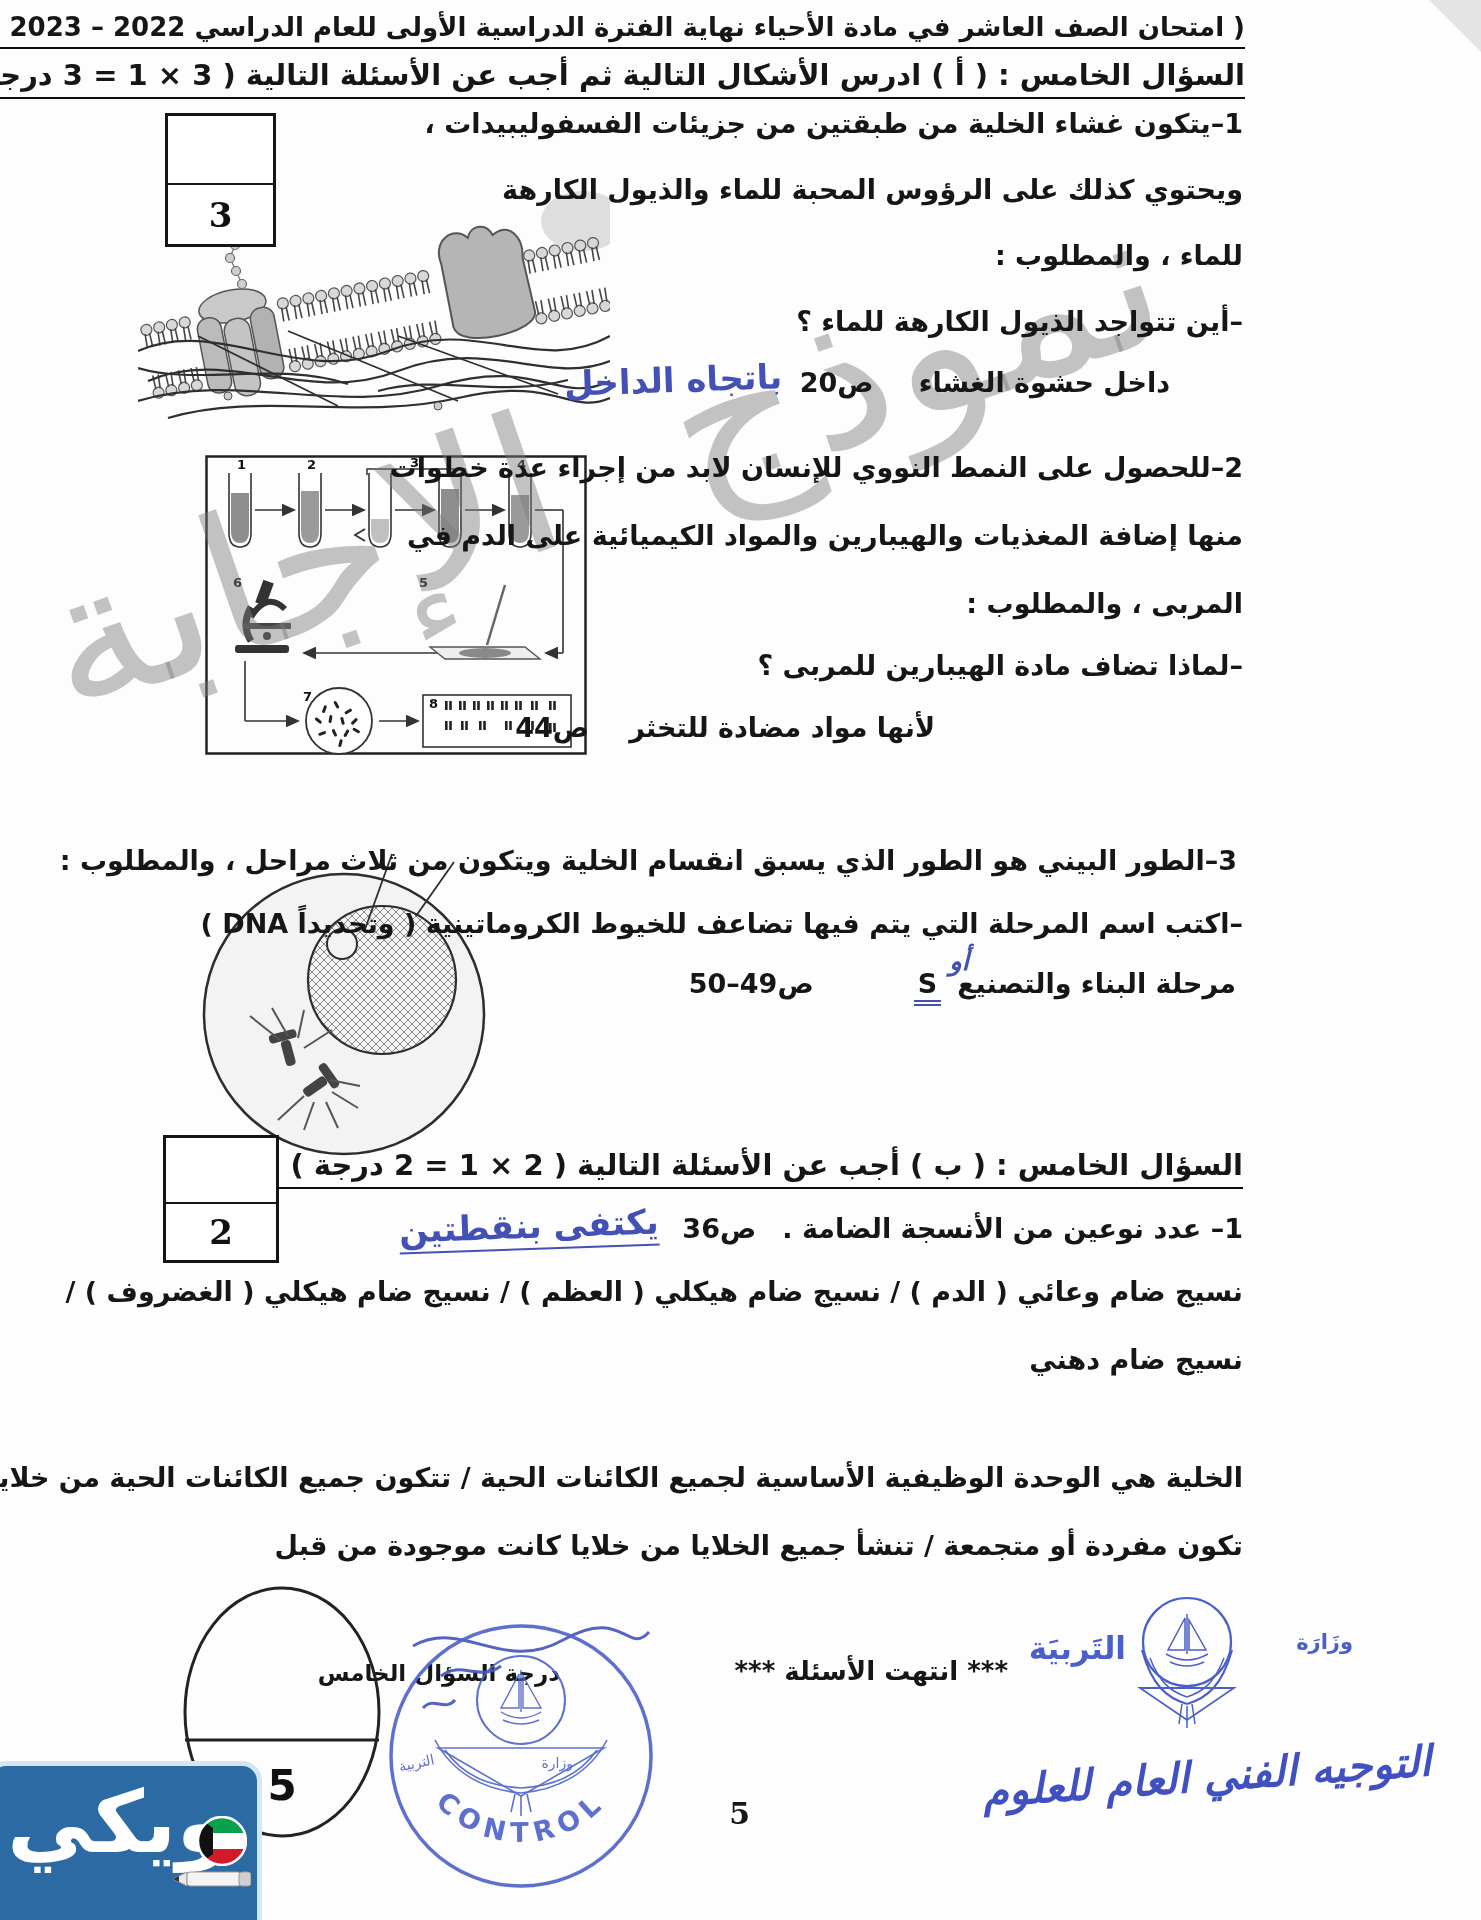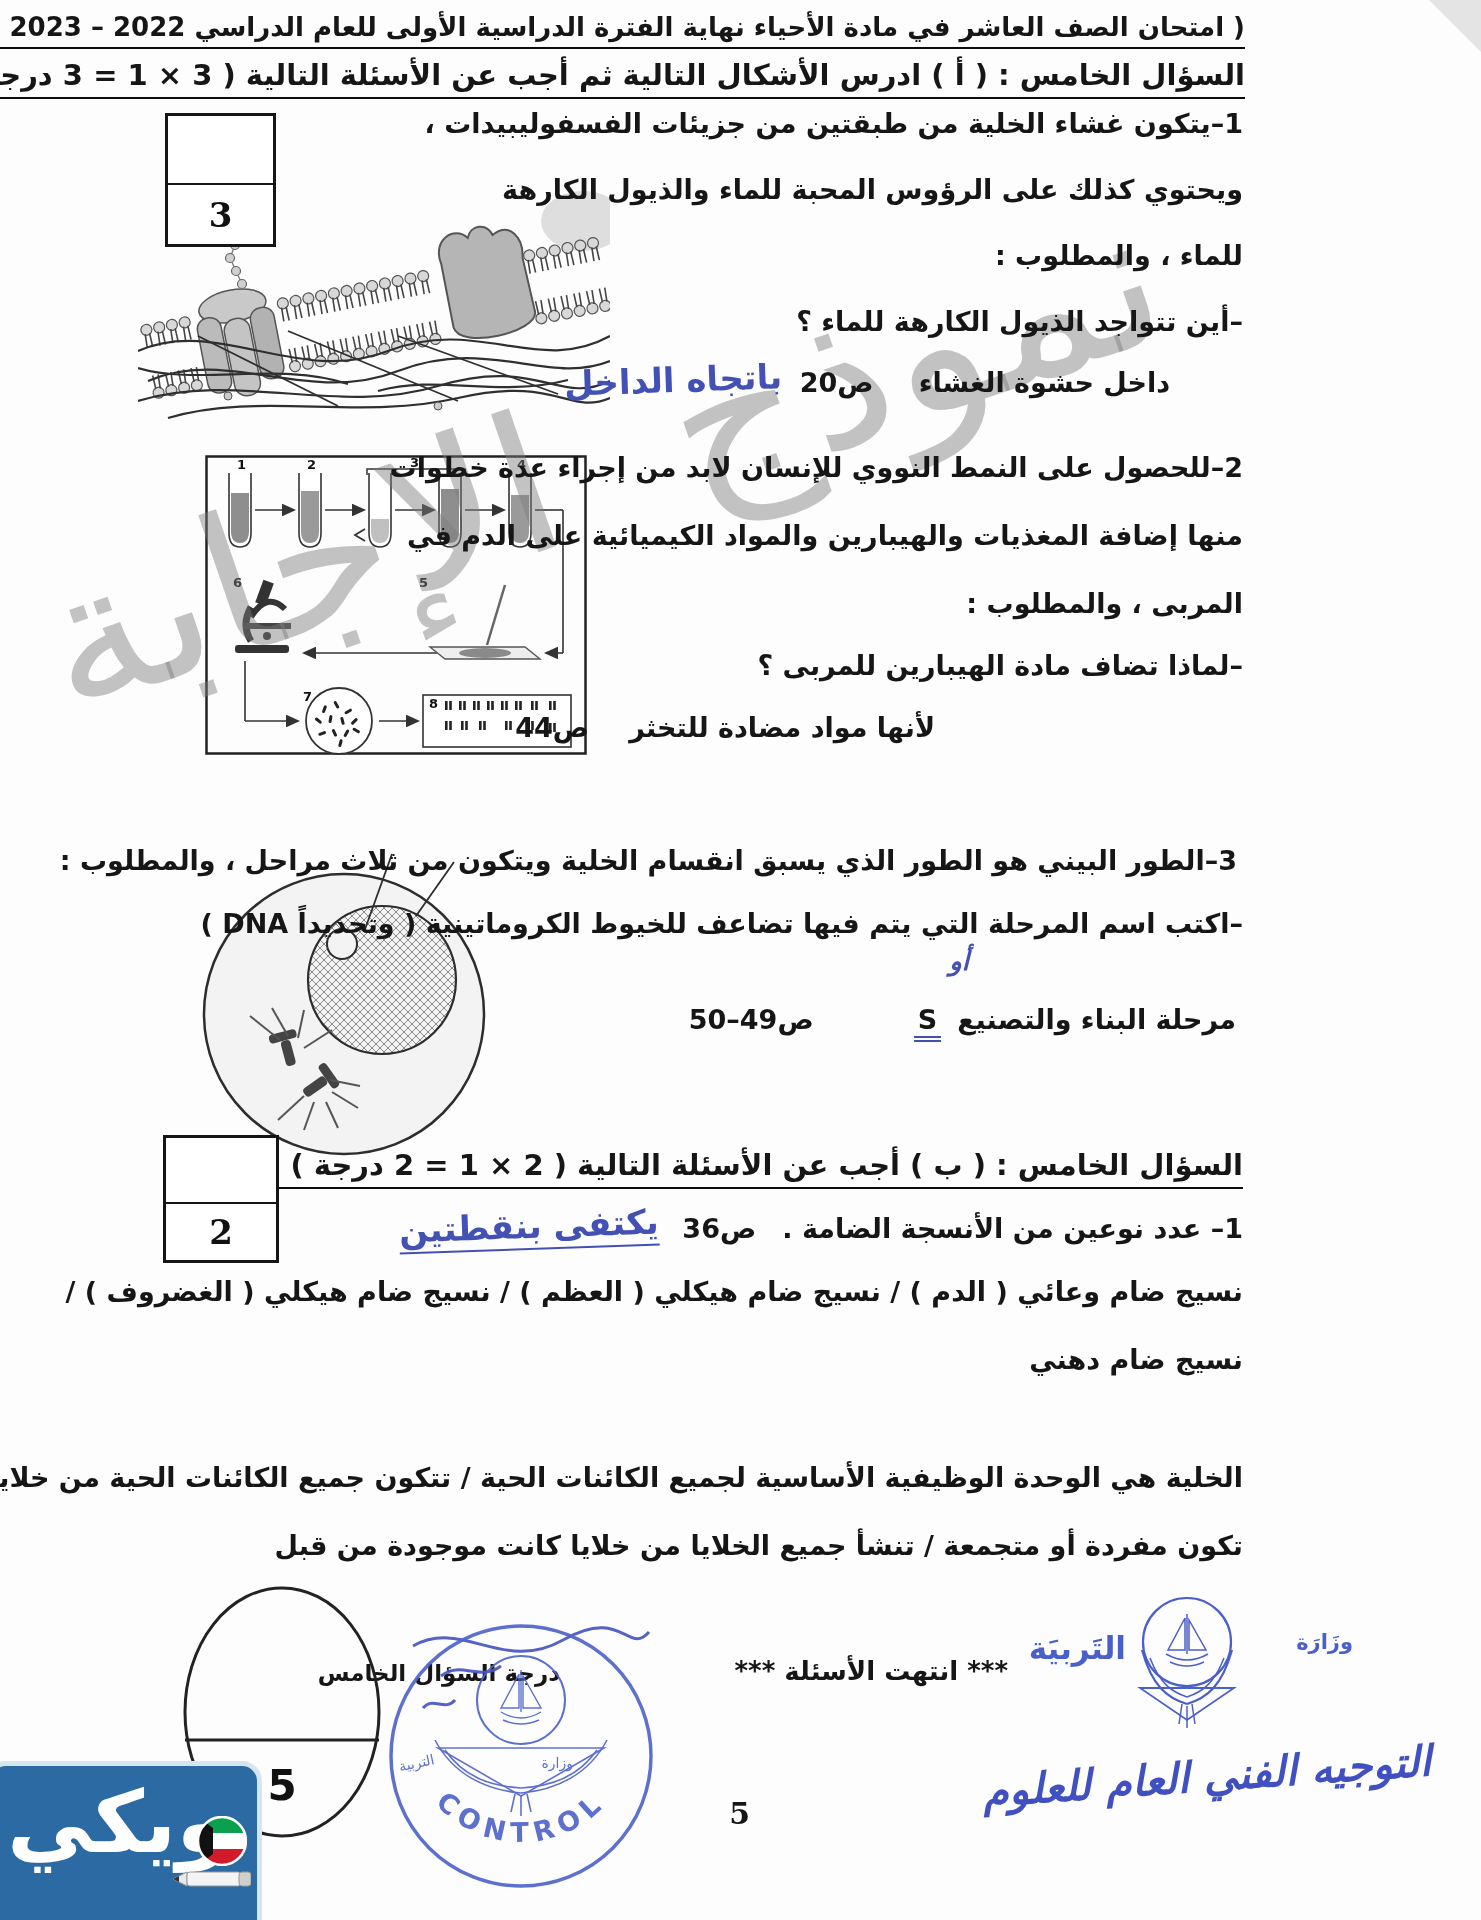--- a/index.html
+++ b/index.html
@@ -260,21 +260,21 @@
   <div class="t" style="top:520px;right:238px;">منها إضافة المغذيات والهيبارين والمواد الكيميائية على الدم في</div>
   <div class="t" style="top:588px;right:238px;">المربى ، والمطلوب :</div>
   <div class="t" style="top:650px;right:238px;">–لماذا تضاف مادة الهيبارين للمربى ؟</div>
   <div class="t" style="top:712px;right:546px;">
     <span>لأنها مواد مضادة للتخثر</span><span class="g" style="width:40px;"></span><span>ص44</span>
   </div>
 
   <div class="t" style="top:845px;right:244px;text-align:center;">3–الطور البيني هو الطور الذي يسبق انقسام الخلية ويتكون من ثلاث مراحل ، والمطلوب :</div>
   <div class="t" style="top:908px;right:238px;">–اكتب اسم المرحلة التي يتم فيها تضاعف للخيوط الكروماتينية ( وتحديداً DNA )</div>
   <div class="t" style="top:946px;right:512px;font-size:26px;color:#4350b4;font-style:italic;">أو</div>
-  <div class="t" style="top:968px;right:245px;margin-top:36px;">
+  <div class="t" style="top:968px;right:245px;">
     <span>مرحلة البناء والتصنيع</span><span class="g" style="width:16px;"></span><span class="s-dbl">S</span><span class="g" style="width:100px;"></span><span>ص49–50</span>
   </div>
 
   <svg class="fig" style="left:192px;top:852px;" width="322" height="312" viewBox="0 0 322 312">
     <defs>
       <pattern id="xh" width="8" height="8" patternUnits="userSpaceOnUse">
         <path d="M0,8 L8,0 M0,0 L8,8" stroke="#8a8a8a" stroke-width="1"></path>
       </pattern>
     </defs>
     <circle cx="152" cy="162" r="140" fill="#f3f3f3" stroke="#2d2d2d" stroke-width="2.5"></circle>

